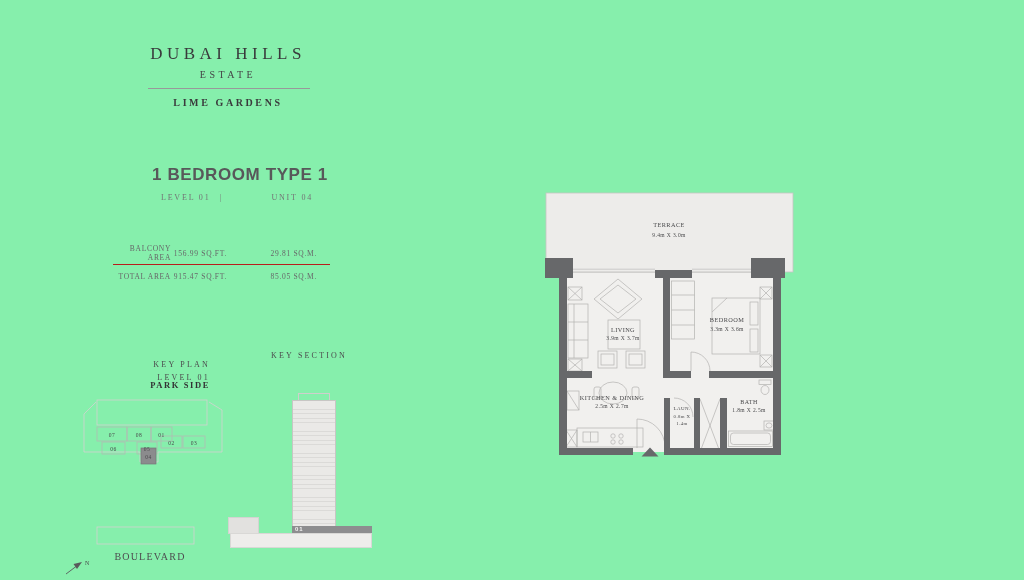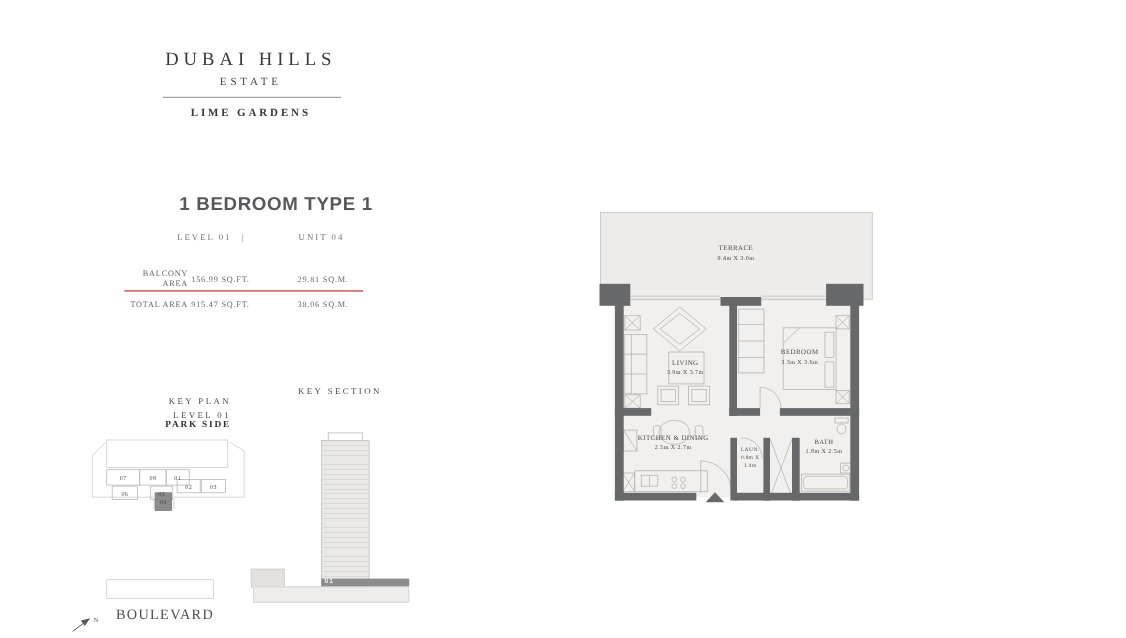--- a/index.html
+++ b/index.html
@@ -1,42 +1,42 @@
 <!DOCTYPE html>
 <html><head>
 <meta charset="utf-8">
 <style>
   html,body{margin:0;padding:0;background:#dcdcda;}
   .canvas{
-    position:relative;width:1024px;height:580px;background:#ffffff;overflow:hidden;
+    position:relative;width:1024px;height:580px;background:#86efac;overflow:hidden;
     font-family:"Liberation Serif","DejaVu Serif",serif;color:#3d3d3f;
   }
   .abs{position:absolute;}
   
   .brand{left:128px;top:44px;width:200px;text-align:center;}
   .brand-name{font-size:17px;letter-spacing:4.5px;color:#39393b;}
   .brand-sub{font-size:10px;letter-spacing:3.5px;margin-top:5px;color:#45454 7;color:#454547;}
   .brand-rule{height:1px;background:#98989a;margin:8px 18px 0 20px;}
   .brand-project{font-size:10px;letter-spacing:2.6px;margin-top:8px;color:#3a3a3c;font-weight:bold;}
   
   .unit-head{left:148px;top:161px;width:180px;}
-  .unit-title{margin:15px;font-family:"Liberation Sans","DejaVu Sans",sans-serif;font-size:17px;font-weight:600;letter-spacing:0.6px;color:#58585a;white-space:nowrap;}
+  .unit-title{margin:4px;font-family:"Liberation Sans","DejaVu Sans",sans-serif;font-size:17px;font-weight:600;letter-spacing:0.6px;color:#58585a;white-space:nowrap;}
   .unit-sub{display:flex;justify-content:space-between;margin:8px 0 0 13px;width:152px;font-size:8px;letter-spacing:1.8px;color:#747476;}
   .unit-sub-left{display:flex;gap:9px;}
   
   .areas{left:113px;top:242px;width:217px;font-size:7.5px;letter-spacing:0.7px;color:#67676 9;color:#676769;}
   .areas .row{display:grid;grid-template-columns:58px 56px 1fr;height:22px;align-items:center;}
   .areas .row + .row{border-top:1px solid #b91c1c;}
   .areas .cell{text-align:right;}
   .areas .cell.sqm{padding-right:13px;}
   
   .kp-head{left:90px;top:359px;width:120px;text-align:right;font-size:8px;letter-spacing:2.2px;color:#4c4c4e;line-height:1.6;}
   .kp-park{left:90px;top:380px;width:120px;text-align:right;font-size:8.5px;letter-spacing:1.6px;color:#323234;font-weight:bold;}
   .ks-head{left:248px;top:351px;width:122px;text-align:center;font-size:8px;letter-spacing:2.2px;color:#4c4c4e;}
-  .kp-blvd{left:100px;top:551px;width:100px;text-align:center;font-size:13px;letter-spacing:1.2px;color:#4e4e50;}
+  .kp-blvd{left:100px;top:551px;width:100px;text-align:center;font-size:10px;letter-spacing:1.2px;color:#4e4e50;}
   
   .tower{left:292px;top:400px;width:42px;height:132px;border:1px solid #c7c6c4;
     background:repeating-linear-gradient(to bottom,#eae9e7 0px,#eae9e7 3.6px,#dbdad8 3.6px,#dbdad8 4.4px);}
   .tower-roof{left:298px;top:393px;width:30px;height:7px;border:1px solid #cfcecc;border-bottom:none;}
   .podium-left{left:228px;top:517px;width:29px;height:15px;background:#e2e1df;border:1px solid #d4d3d1;}
   .ground{left:230px;top:533px;width:140px;height:13px;background:#eeedeb;border:1px solid #d9d8d6;}
   .floor01{left:292px;top:526px;width:77px;height:7px;background:#8d8d8f;color:#f4f4f4;
     font-family:"Liberation Sans",sans-serif;font-size:6px;line-height:7px;padding-left:3px;letter-spacing:1px;font-weight:bold;}
   svg{position:absolute;overflow:visible;}
   svg text{font-family:"Liberation Serif","DejaVu Serif",serif;fill:#4a4a4c;letter-spacing:0.4px;}
@@ -66,21 +66,21 @@
 
   <div class="abs areas">
     <div class="row">
       <div class="cell">BALCONY AREA</div>
       <div class="cell">156.99 SQ.FT.</div>
       <div class="cell sqm">29.81 SQ.M.</div>
     </div>
     <div class="row">
       <div class="cell">TOTAL AREA</div>
       <div class="cell">915.47 SQ.FT.</div>
-      <div class="cell sqm">38.06 SQ.M.</div>
+      <div class="cell sqm">85.05 SQ.M.</div>
     </div>
   </div>
 
   <div class="abs kp-head">
     <div>KEY PLAN</div>
     <div>LEVEL 01</div>
   </div>
   <div class="abs kp-park">PARK SIDE</div>
 
   <svg class="abs" style="left:58px;top:392px;" width="185" height="188" viewBox="58 392 185 188">

